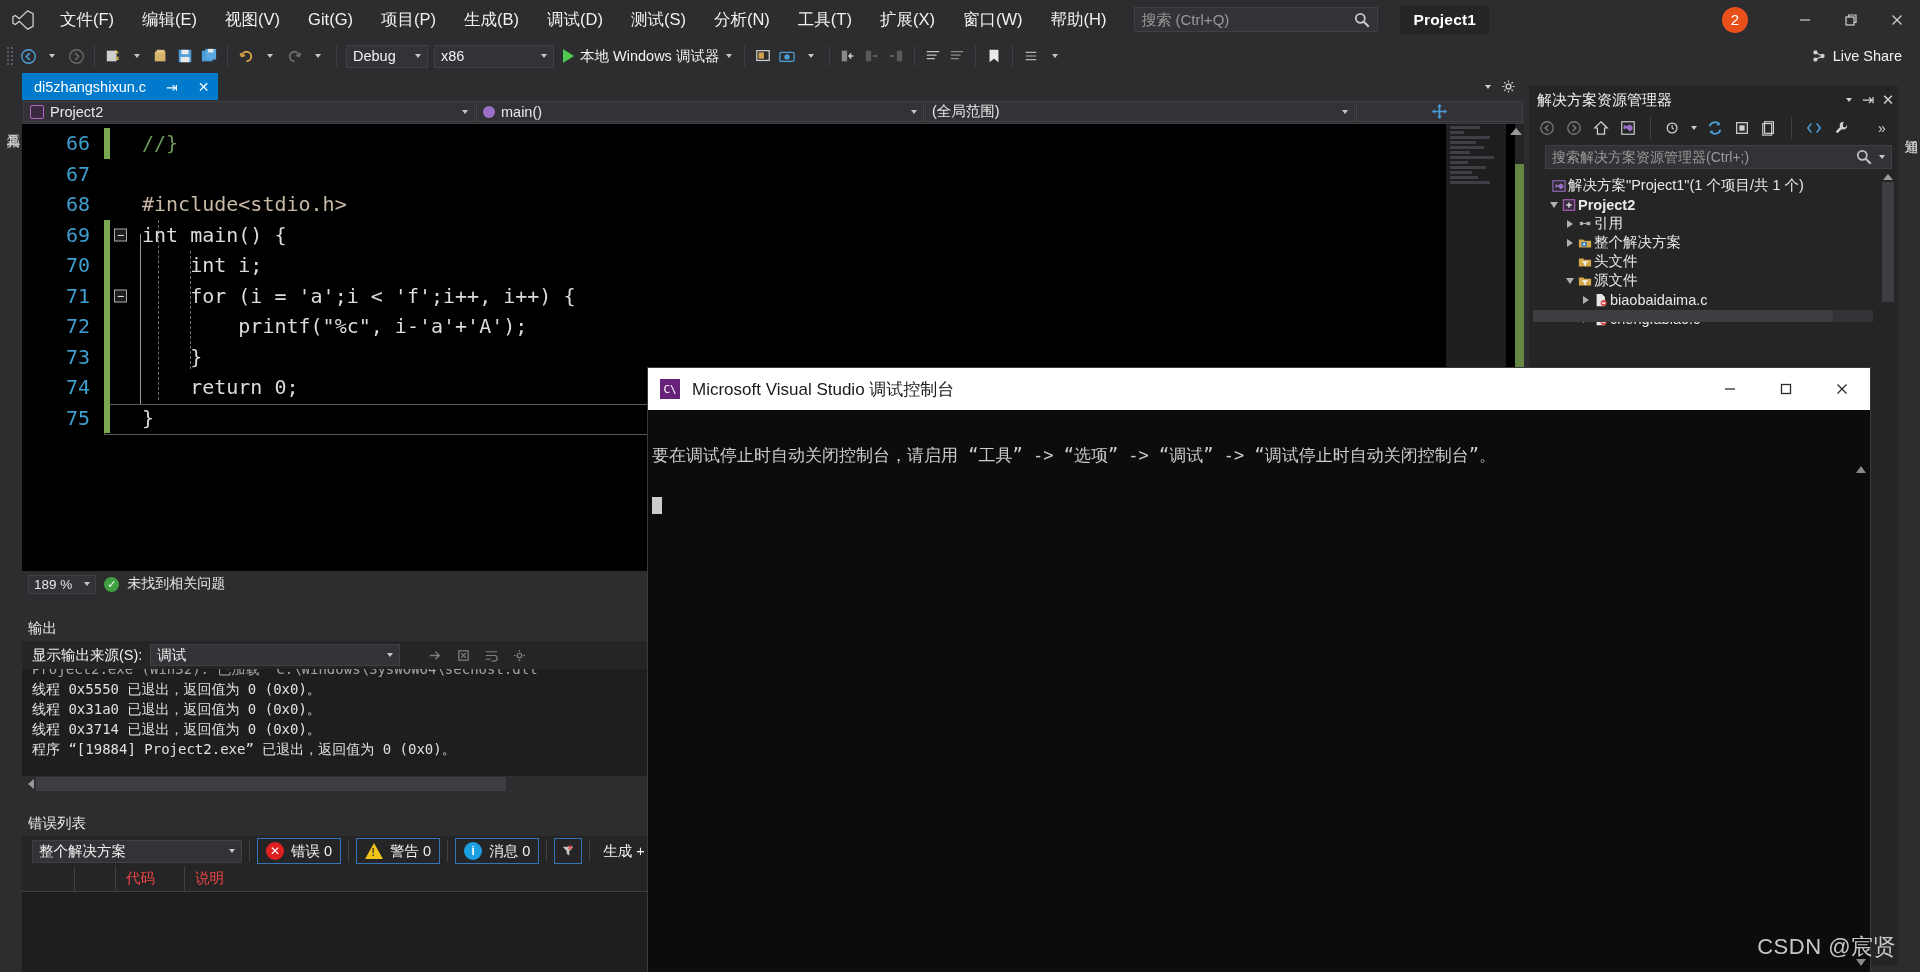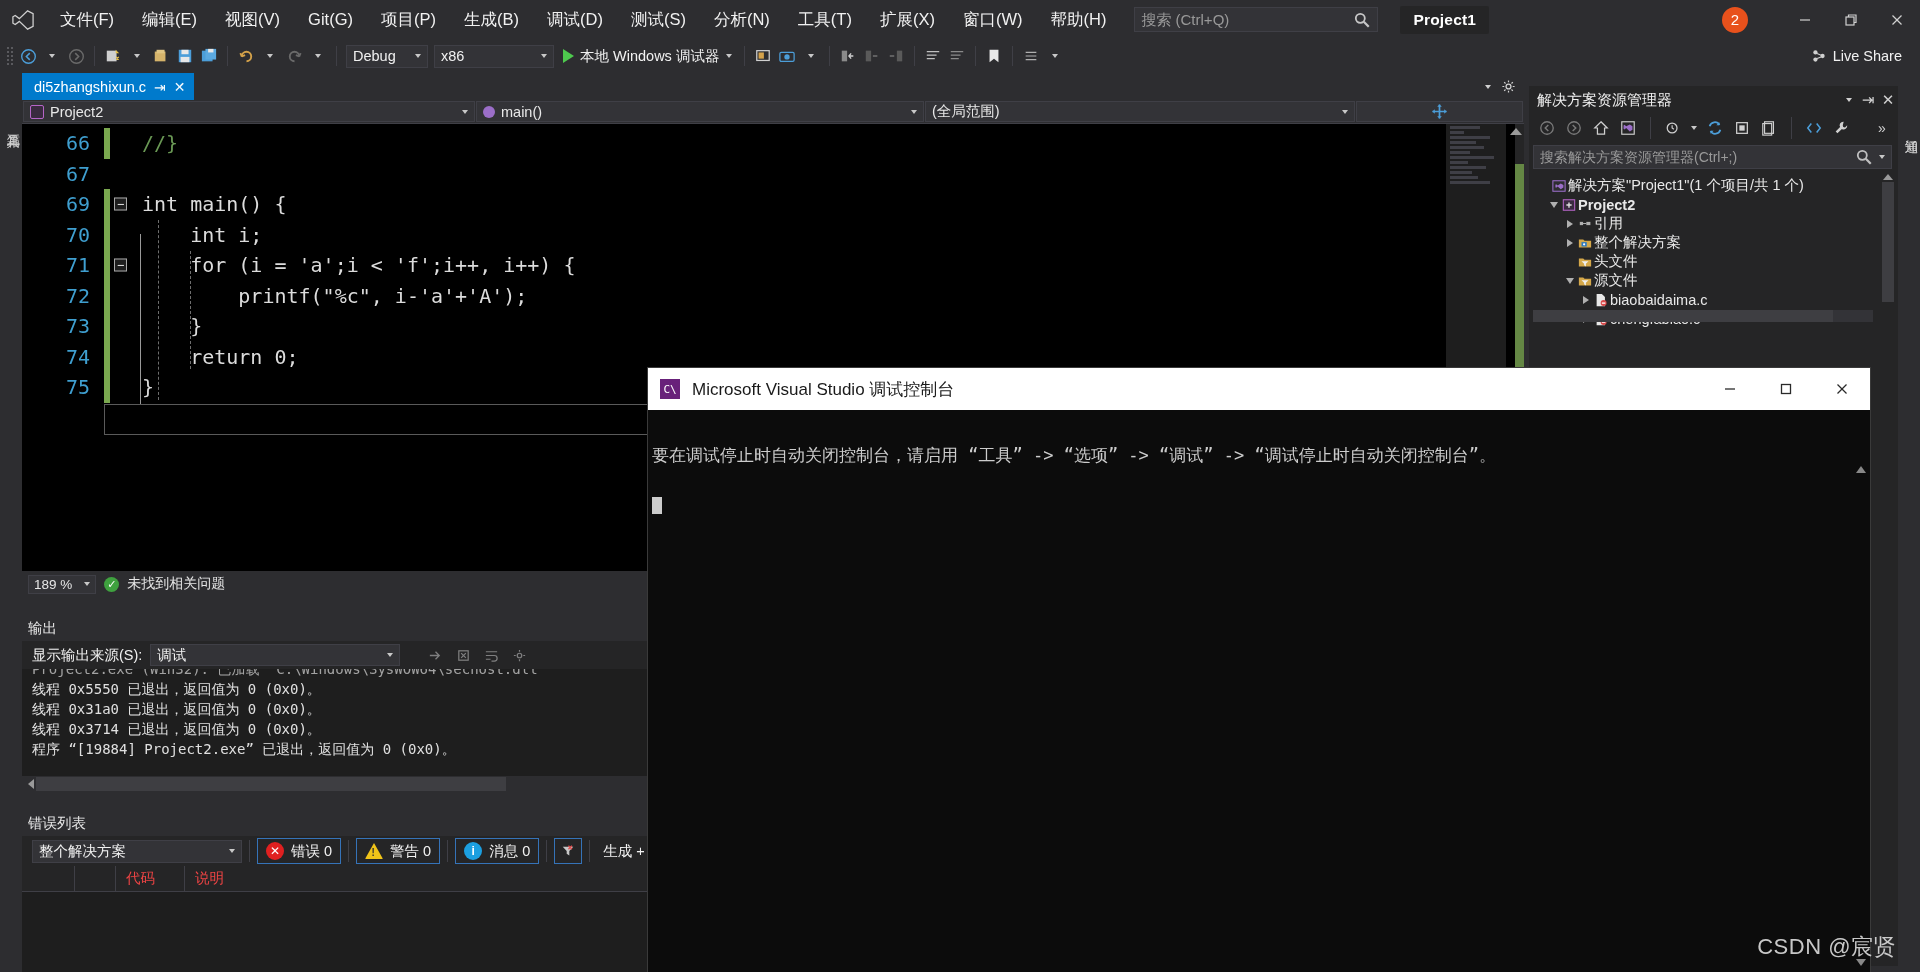--- a/index.html
+++ b/index.html
@@ -77,21 +77,21 @@
     position:absolute; right:0; top:86px; width:22px; height:80px;
     background:#2d2d30; color:#d0d0d0; font-size:13.5px;
     writing-mode:vertical-rl; text-align:center; padding-top:6px;
   }
 
   
   .editor-zone{ position:absolute; left:22px; top:73px; width:1502px; height:524px; background:#1e1e1e; }
   .tabrow{ position:relative; height:27px; background:#2d2d30; display:flex; align-items:flex-end; }
   .doctab{
     height:27px; background:#007acc; color:#fff; font-size:14.5px; display:flex; align-items:center;
-    padding:0 8px 0 12px; gap:8px;
+    padding:0 8px 0 12px; gap:20px;
   }
   .doctab .pin, .doctab .x{ font-size:14px; opacity:.95; cursor:pointer; }
   .tabrow-right{ margin-left:auto; display:flex; align-items:center; gap:10px; padding-right:8px; height:27px; }
   .tabrow-right .caret{ border-top-color:#d0d0d0; }
   .gear{ width:15px; height:15px; }
 
   .navbar{
     height:24px; background:#2d2d30; display:flex; align-items:stretch; border-bottom:1px solid #3f3f46;
   }
   .navcell{
@@ -196,21 +196,21 @@
   .el-body{ height:100px; background:#1e1e1e; }
 
   
   .solexp{ position:absolute; left:1529px; top:86px; width:369px; height:880px; background:#252526; }
   .se-head{ height:28px; display:flex; align-items:center; padding-left:8px; }
   .se-title{ font-size:15px; color:#f0f0f0; white-space:nowrap; }
   .se-head .caret{ margin:0 6px; border-top-color:#d0d0d0; }
   .se-pin, .se-close{ width:20px; height:20px; display:flex; align-items:center; justify-content:center; color:#d0d0d0; font-size:15px;}
   .se-toolbar{ height:28px; display:flex; align-items:center; gap:3px; padding-left:6px; background:#252526; }
   .se-tb-btn{ width:24px; height:24px; display:flex; align-items:center; justify-content:center; }
-  .se-search{ margin:3px 6px 3px 4px; height:24px; background:#333337; border:1px solid #3f3f46;
+  .se-search{ margin:3px 6px 3px 16px; height:24px; background:#333337; border:1px solid #3f3f46;
               display:flex; align-items:center; padding:0 6px; }
   .se-search input{ flex:1; background:transparent; border:none; outline:none; color:#b8b8b8;
                     font-size:14px; font-family:inherit; }
   .se-search input::placeholder{ color:#9a9a9a; }
   .se-tree{ position:relative; padding-top:4px; font-size:14.5px; }
   .tnode{ height:19px; display:flex; align-items:center; white-space:nowrap; color:#e8e8e8; }
   .tw{ width:13px; display:flex; align-items:center; justify-content:center; flex:none; }
   .arrow-r{ width:0;height:0;border-top:4.5px solid transparent;border-bottom:4.5px solid transparent;border-left:6px solid #b0b0b0;}
   .arrow-d{ width:0;height:0;border-left:4.5px solid transparent;border-right:4.5px solid transparent;border-top:6px solid #b0b0b0;}
   .ti{ width:18px; display:flex; align-items:center; justify-content:center; flex:none; }
@@ -521,20 +521,26 @@
           <span class="codetext k-com">//}</span>
         </div>
 
         <div class="codeline">
           <span class="lnum">67</span>
           <span class="chgbar chg-none"></span>
           <span class="glyph"></span>
           <span class="codetext"></span>
         </div>
 
+        <div class="codeline">
+          <span class="lnum">68</span>
+          <span class="chgbar chg-none"></span>
+          <span class="glyph"></span>
+          <span class="codetext k-str" style="color:#c8b9a6">#include&lt;stdio.h&gt;</span>
+        </div>
 
         <div class="codeline">
           <span class="lnum">69</span>
           <span class="chgbar chg-green"></span>
           <span class="glyph">
             <span class="fold">−</span>
           </span>
           <span class="codetext">int main() {</span>
         </div>
 

